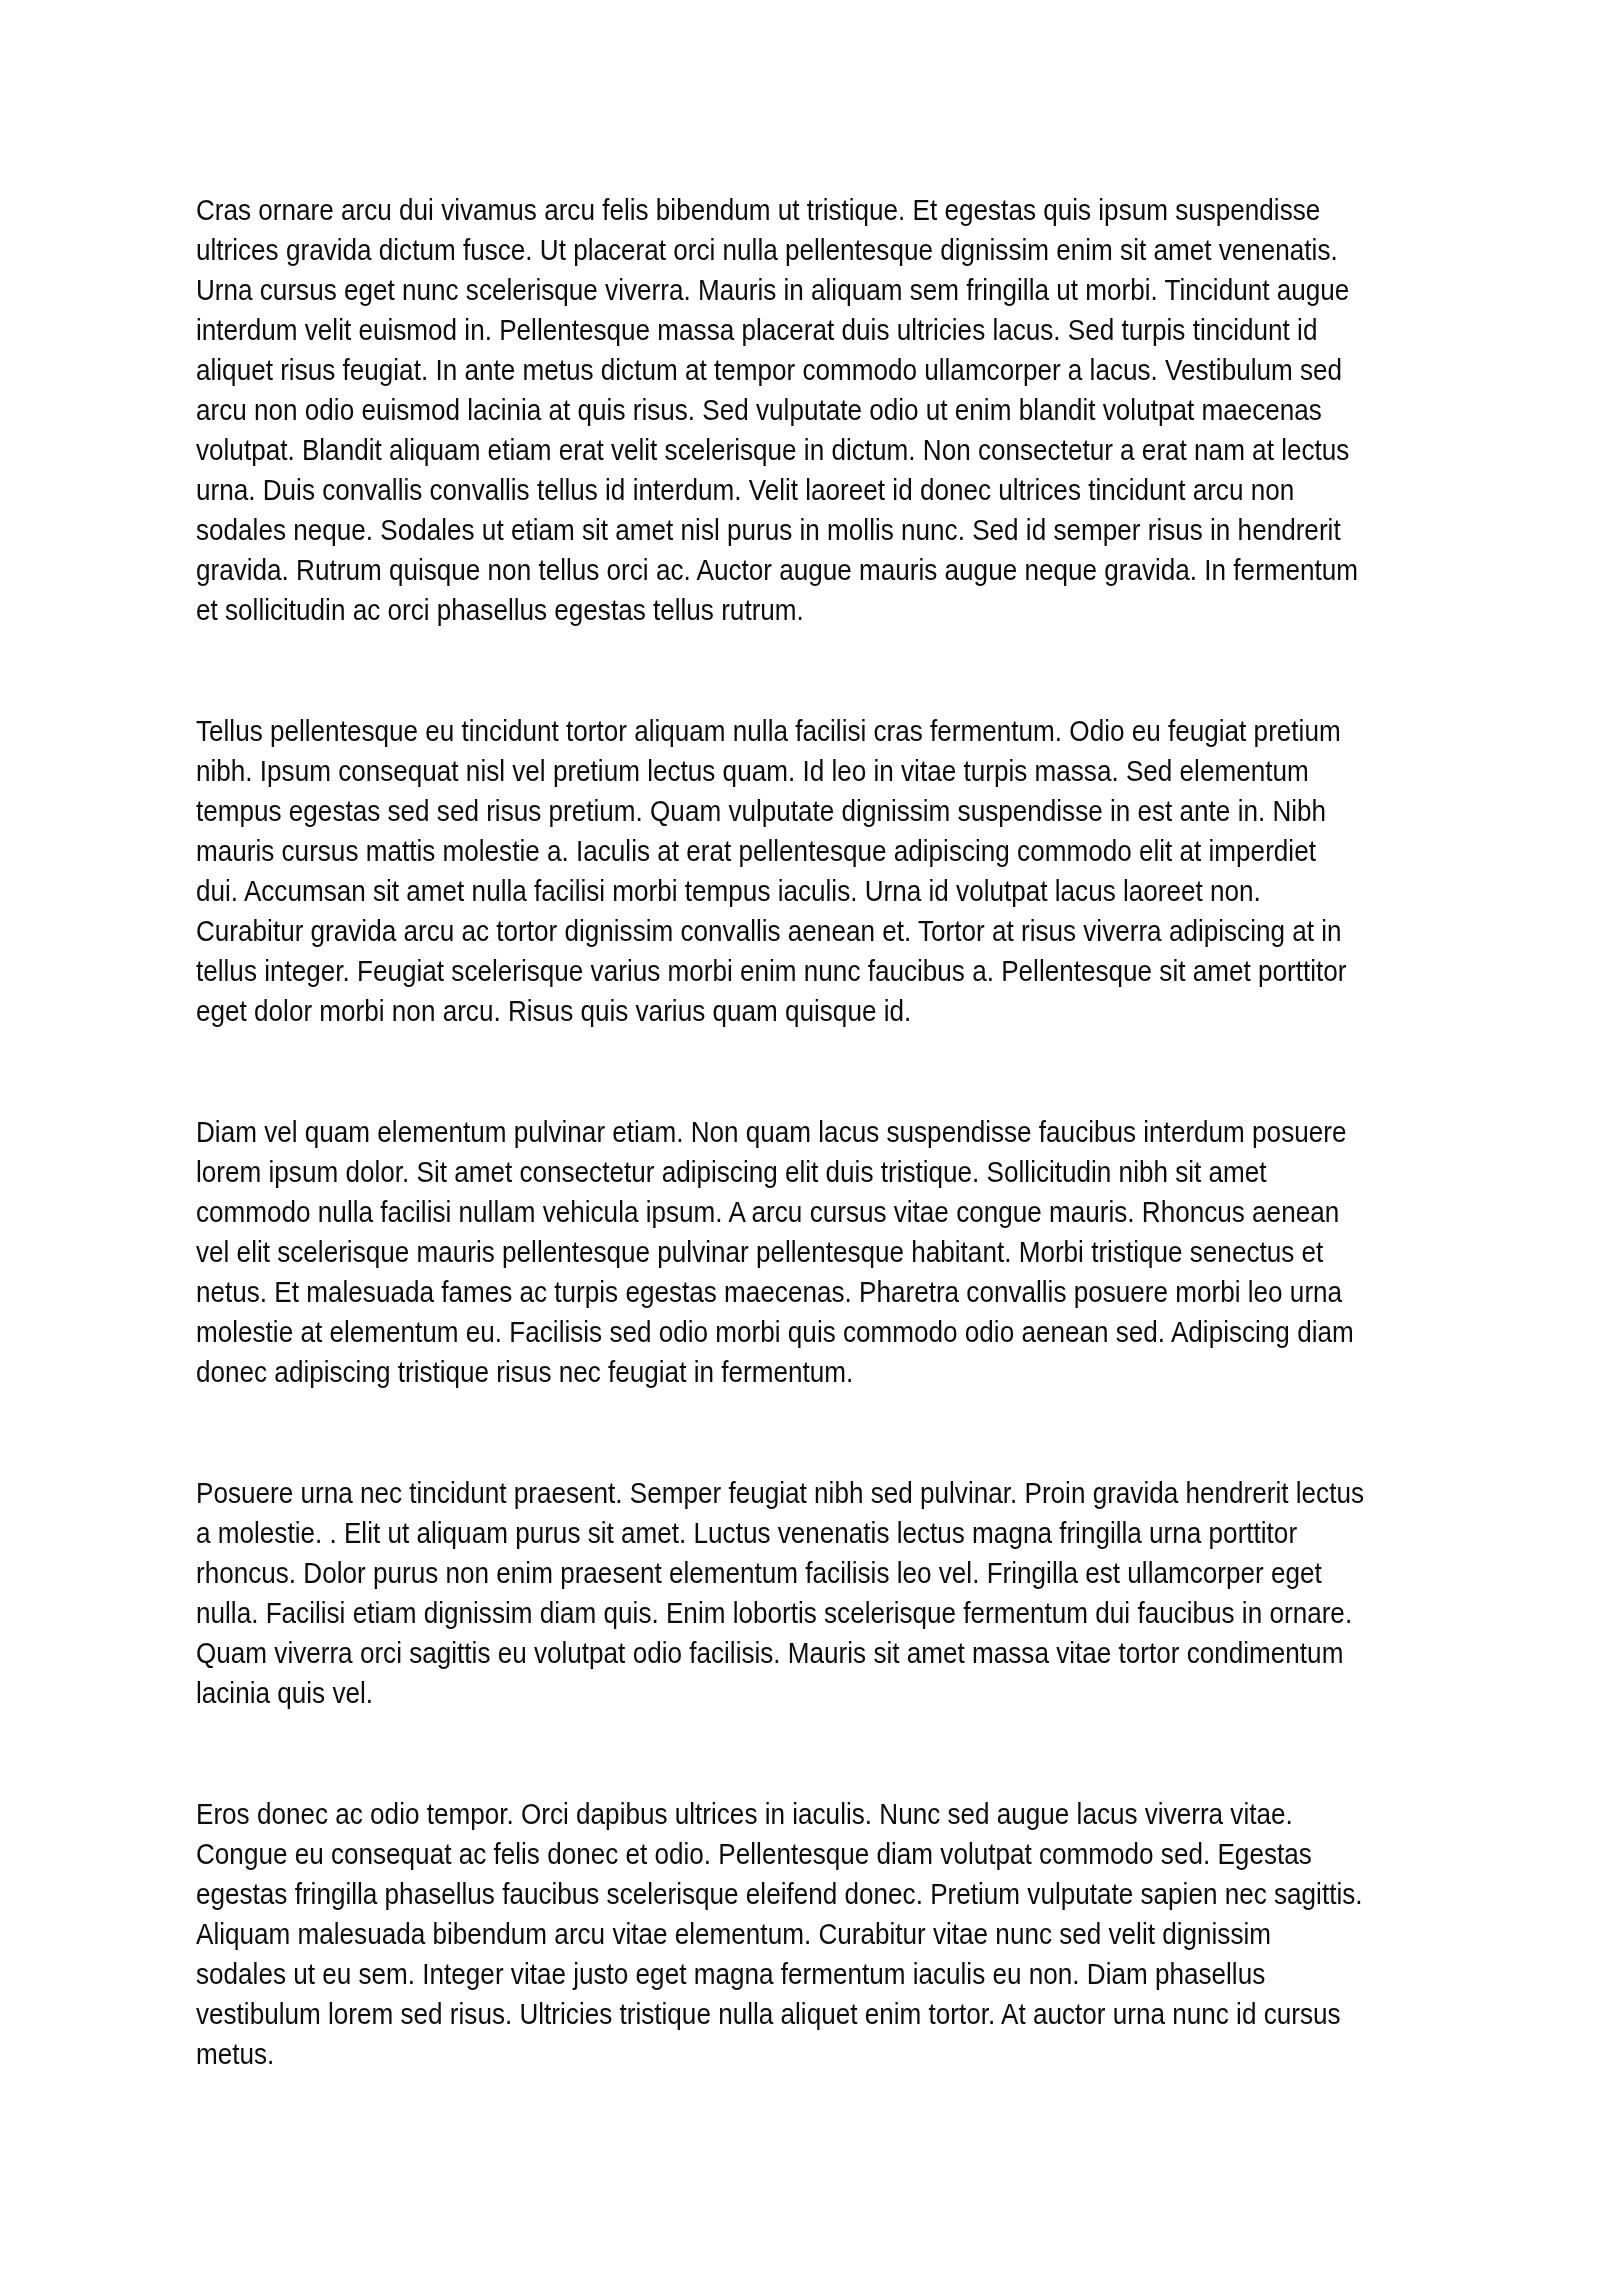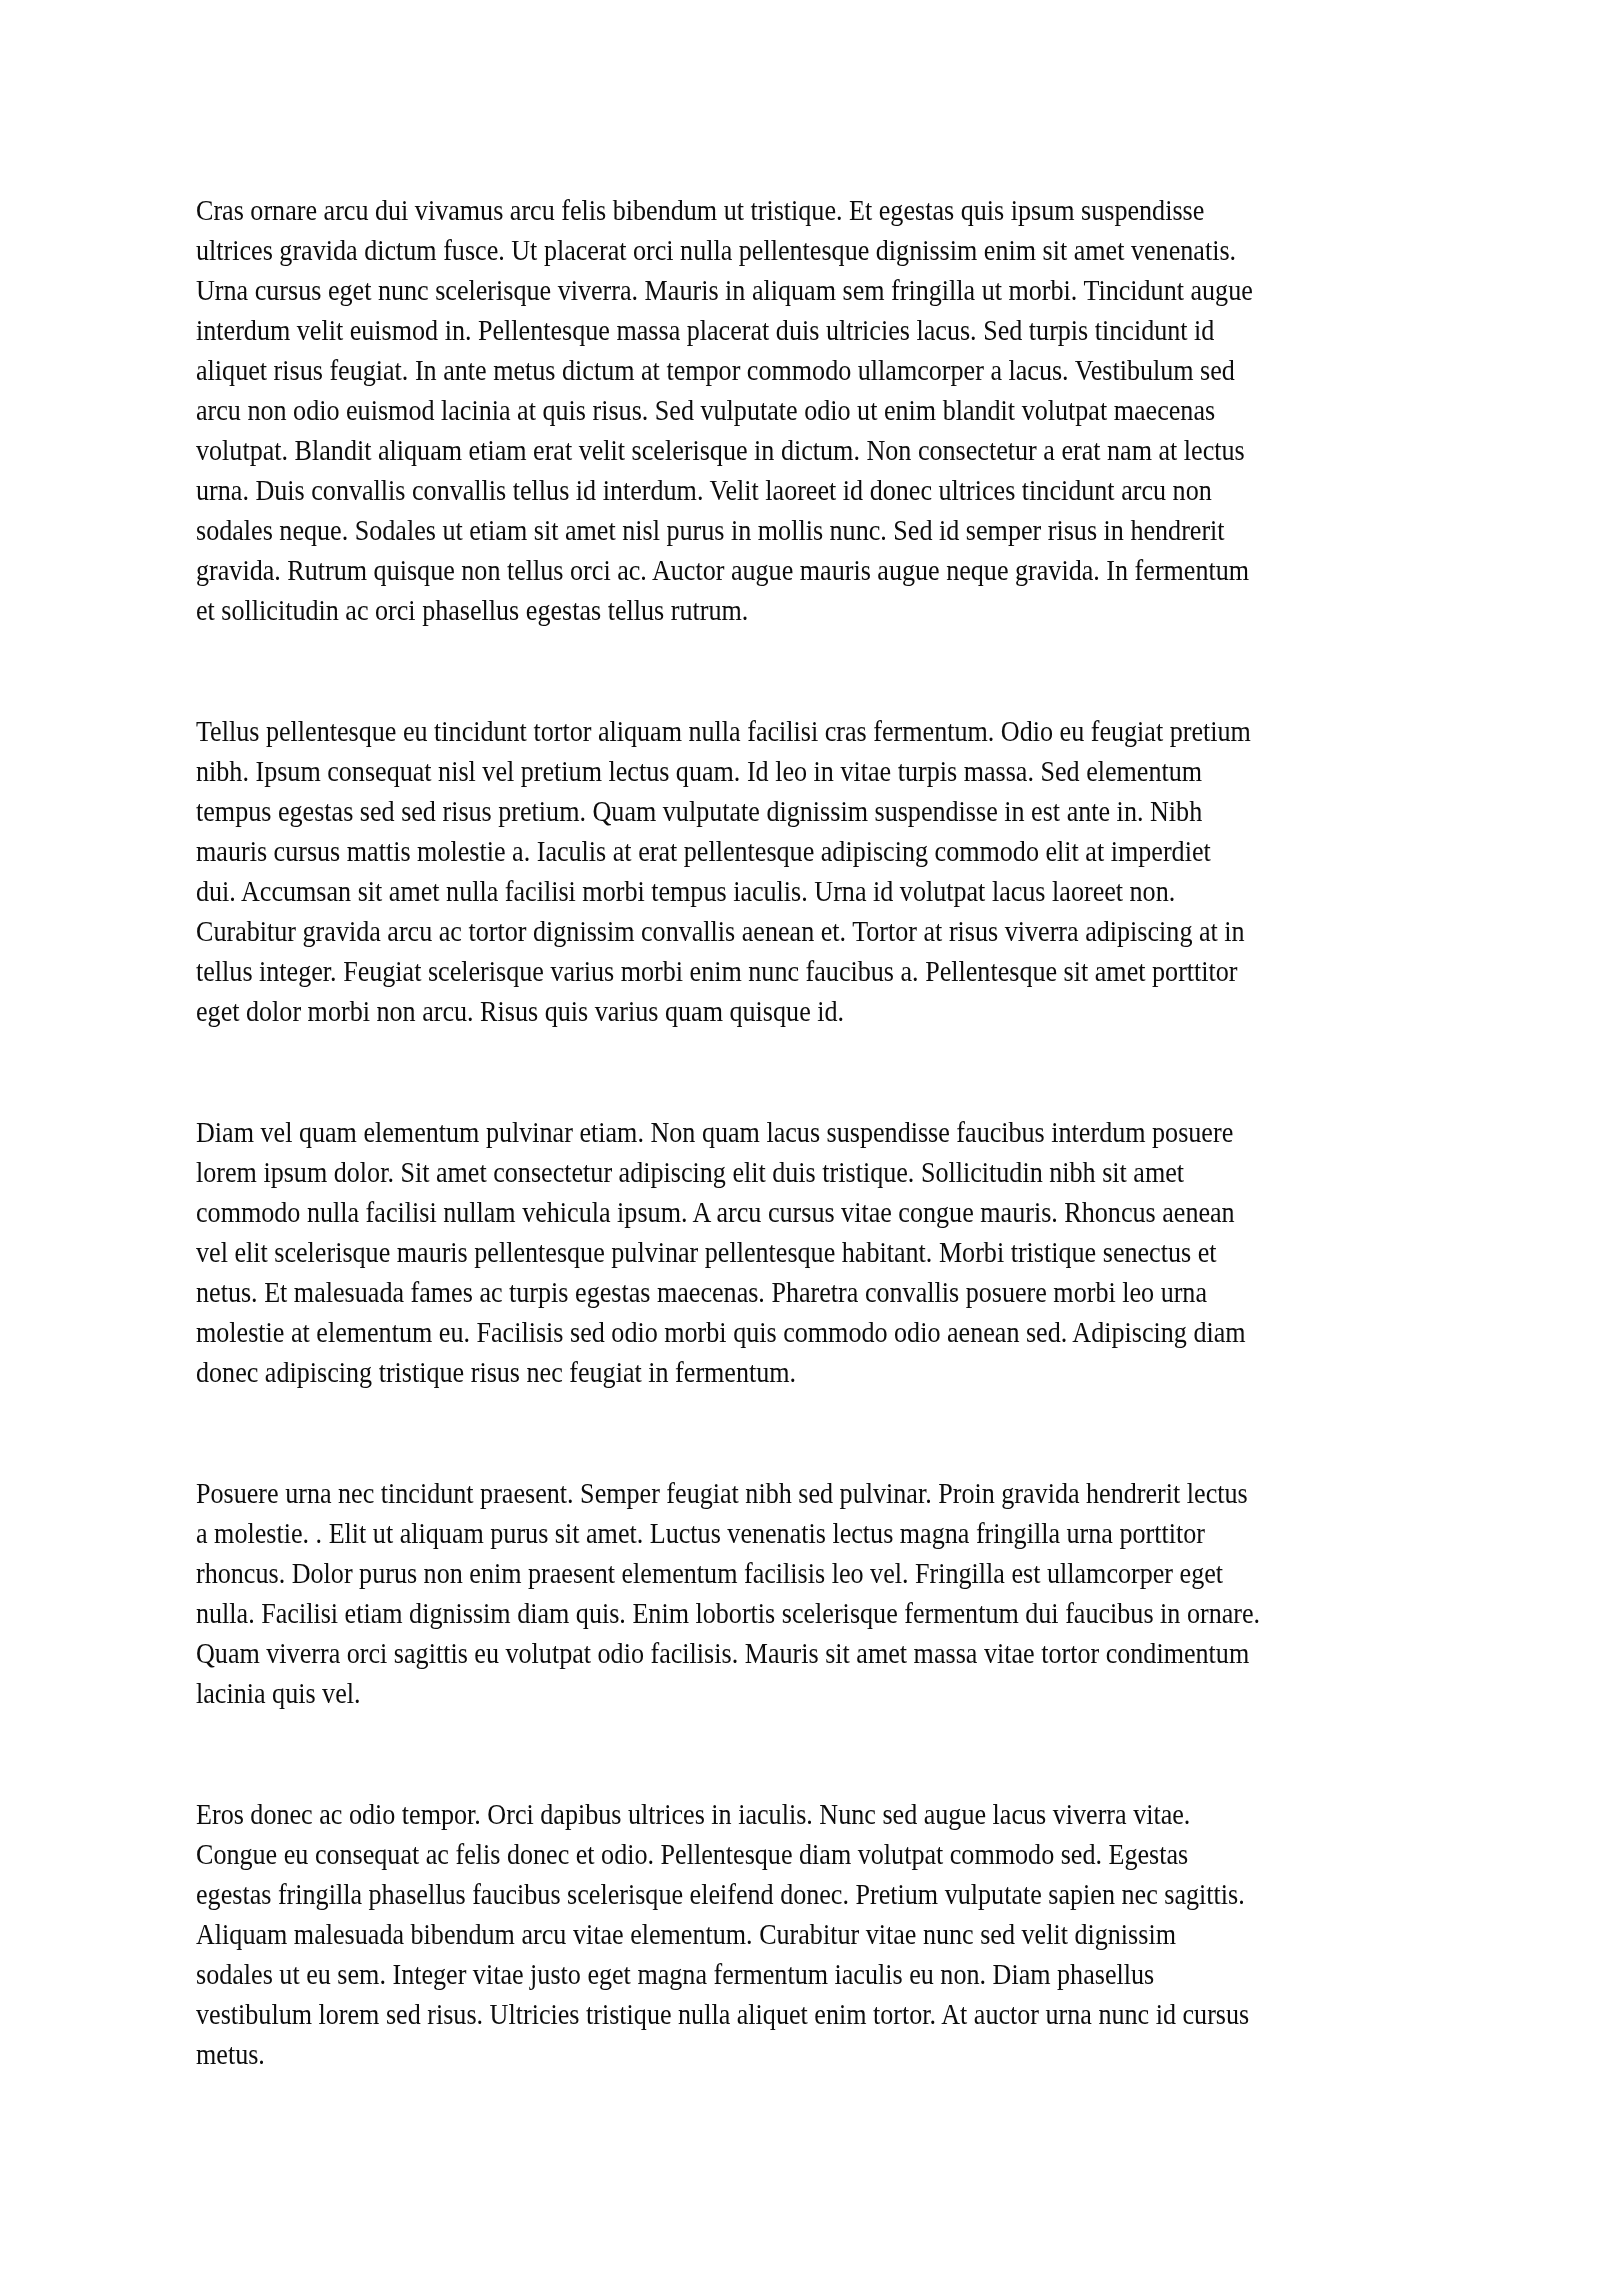--- a/index.html
+++ b/index.html
@@ -14,21 +14,20 @@
     overflow: hidden;
     font-family: "Liberation Sans", "DejaVu Sans", sans-serif;
   }
   .page {
     position: absolute;
     left: 0;
     top: 0;
     width: 1623px;
     height: 2295px;
     background: #ffffff;
-    font-family: Liberation Serif, serif;
   }
   .content {
     position: absolute;
     left: 196px;
     top: 190px;
     width: max-content;
     transform: scaleX(0.87);
     transform-origin: left top;
   }
   .content p {

